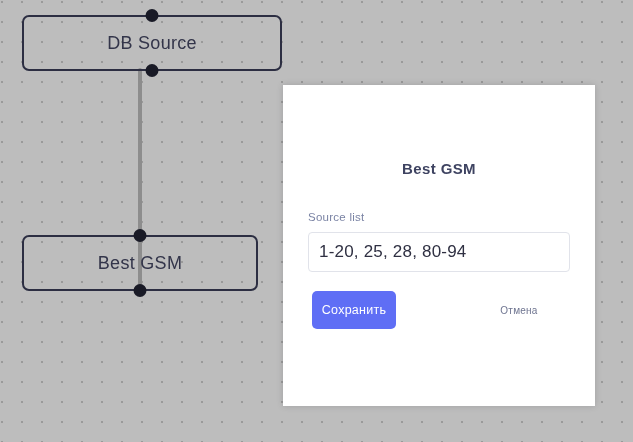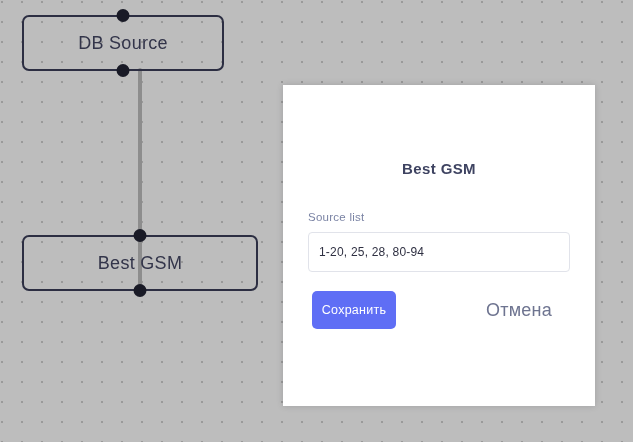--- a/index.html
+++ b/index.html
@@ -47,21 +47,21 @@
   }
   .node-label {
     font-size: 18px;
     letter-spacing: 0.3px;
     color: #33354a;
     white-space: nowrap;
   }
   #node-db-source {
     left: 22px;
     top: 15px;
-    width: 202px;
+    width: 260px;
     height: 56px;
   }
   #node-best-gsm {
     left: 22px;
     top: 235px;
     width: 236px;
     height: 56px;
   }
 
   .port {
@@ -126,21 +126,21 @@
     left: 25px;
     top: 147px;
     width: 262px;
     height: 40px;
     box-sizing: border-box;
     border: 1px solid #e1e3ea;
     border-radius: 4px;
     background: #ffffff;
     padding: 0 10px;
     font-family: "Liberation Sans", sans-serif;
-    font-size: 12px;
+    font-size: 17px;
     letter-spacing: 0.2px;
     color: #2f3042;
     outline: none;
   }
 
   .btn-save {
     position: absolute;
     left: 29px;
     top: 206px;
     width: 84px;
@@ -162,21 +162,21 @@
     top: 206px;
     width: 80px;
     height: 38px;
     display: flex;
     align-items: center;
     justify-content: center;
     background: transparent;
     border: none;
     color: #6e7490;
     font-family: "Liberation Sans", sans-serif;
-    font-size: 18px;
+    font-size: 10px;
     letter-spacing: 0.25px;
     cursor: pointer;
   }
 </style>
 </head>
 <body>
 
 <div id="app">
 
   <div class="canvas"></div>

